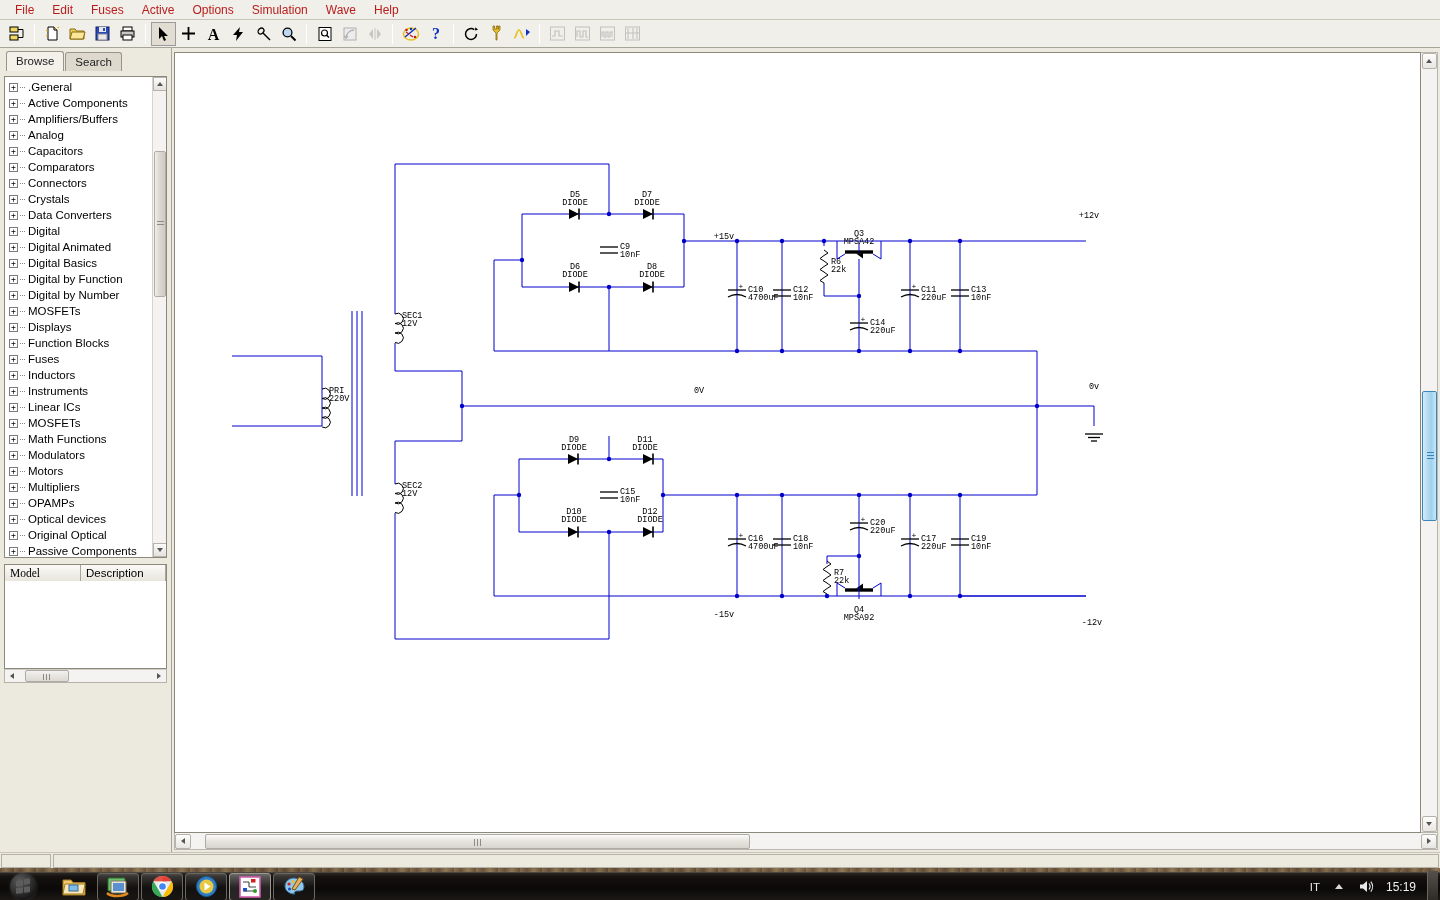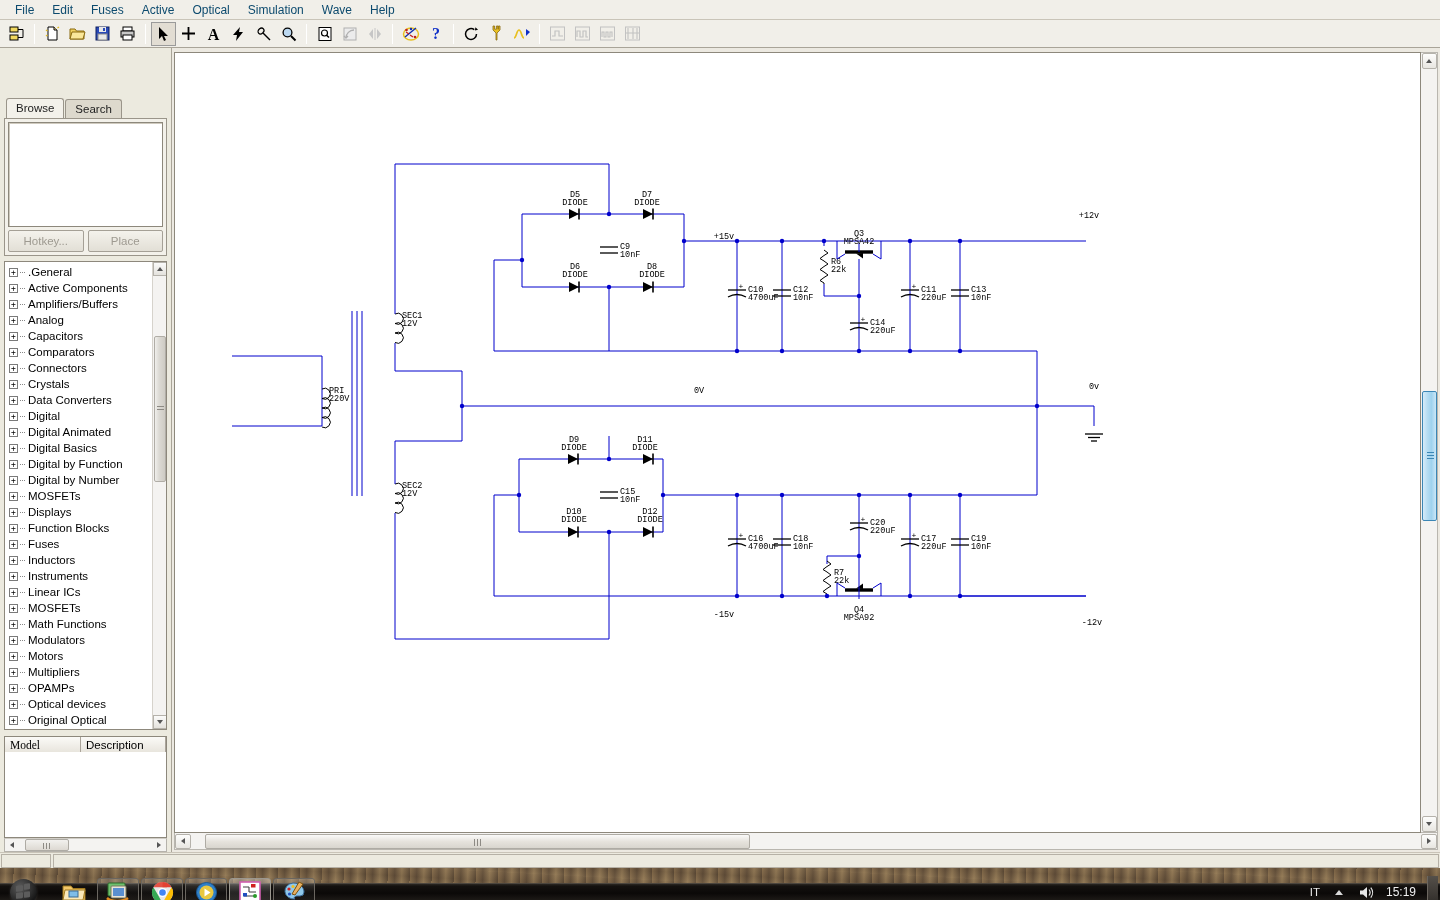--- a/index.html
+++ b/index.html
@@ -58,21 +58,21 @@
   .restore-glyph b { position:absolute; display:block; border:1px solid #4a4a4a; background:#f4f3f1; }
   .restore-glyph b.bk { left:3px; top:0; width:8px; height:7px; }
   .restore-glyph b.fr { left:0; top:3px; width:8px; height:7px; }
 
   
   .menubar {
     height: 20px; background: #f1efe9; border-bottom: 1px solid #c9c4b8;
     display: flex; align-items: center; padding-left: 6px;
   }
   .menu-item {
-    font-size: 12px; color: #0c4a6e; padding: 4px 9px; cursor: default; white-space: nowrap;
+    font-size: 12px; color: #b91c1c; padding: 4px 9px; cursor: default; white-space: nowrap;
   }
 
   
   .toolbar {
     height: 28px; background: #f1efe9; border-bottom: 1px solid #a9a498;
     display: flex; align-items: center; padding: 0 4px;
   }
   .tbtn {
     width: 25px; height: 24px; display: flex; align-items: center; justify-content: center;
     position: relative; flex: none;
@@ -82,21 +82,21 @@
   .tbtn svg { display:block; }
 
   
   .main-area { flex: 1; display: flex; background: #ece9e1; overflow: hidden; }
 
   
   .left-panel {
     width: 172px; background: #eceadf; display: flex; flex-direction: column;
     border-right: 1px solid #a9a498; padding: 4px 4px 0 4px;
   }
-  .tabstrip { display: flex; height: 19px; align-items: flex-end; padding-left: 2px; margin-top: 47px; }
+  .tabstrip { display: flex; height: 19px; align-items: flex-end; padding-left: 2px; }
   .tab {
     font-size: 11.5px; padding: 2px 9px 2px 9px; border: 1px solid #9a958a;
     border-bottom: none; background: #ddd9cd; color: #222;
     border-radius: 3px 3px 0 0; margin-right: 1px; line-height: 14px;
   }
   .tab.active { background: #f3f1ea; position: relative; z-index: 2; padding-bottom: 3px; }
 
   .browse-box {
     border: 1px solid #9a958a; background: #f3f1ea; padding: 3px;
     height: 142px; display: flex; flex-direction: column; gap: 3px;
@@ -228,21 +228,21 @@
   .statusbar {
     height: 16px; background: #eceadf; border-top: 1px solid #c9c4b8;
     display: flex; align-items: center;
   }
   .sb-cell { height: 14px; border: 1px solid #b6b1a6; margin: 0 1px; }
   .sb-cell.a { width: 50px; }
   .sb-cell.b { flex: 1; }
 
   
   .taskbar {
-    position: absolute; left: 0; bottom: 0; width: 1440px; height: 17px;
+    position: absolute; left: 0; bottom: 0; width: 1440px; height: 28px;
     background: linear-gradient(180deg,#2a2622 0%,#14110f 14%,#0b0908 58%,#1c1916 100%);
     border-top: 1px solid #4b453e; display: flex; align-items: center;
   }
   .start-orb {
     width: 46px; height: 30px; display: flex; align-items: center; justify-content: center; flex: none;
   }
   .orb {
     width: 27px; height: 27px; border-radius: 50%;
     background: radial-gradient(circle at 36% 30%, #5b5b5b 0%, #2e2e2e 48%, #171717 72%, #3a3a3a 100%);
     display: flex; align-items: center; justify-content: center;
@@ -283,21 +283,21 @@
 <body>
 
 <div class="app-window">
 
 
   <div class="menubar">
     <div class="menu-item">File</div>
     <div class="menu-item">Edit</div>
     <div class="menu-item">Fuses</div>
     <div class="menu-item">Active</div>
-    <div class="menu-item">Optical</div>
+    <div class="menu-item">Options</div>
     <div class="menu-item">Simulation</div>
     <div class="menu-item">Wave</div>
     <div class="menu-item">Help</div>
   </div>
 
   <div class="toolbar">
     <div class="tbtn">
       <svg width="17" height="17" viewBox="0 0 17 17">
         <rect x="2" y="2" width="8" height="5" fill="#f0d860" stroke="#000"></rect>
         <rect x="2" y="10" width="8" height="5" fill="#f0d860" stroke="#000"></rect>
@@ -457,27 +457,20 @@
 
   <div class="main-area">
 
     <div class="left-panel">
 
       <div class="tabstrip">
         <div class="tab active">Browse</div>
         <div class="tab">Search</div>
       </div>
 
-      <div class="browse-box">
-        <div class="preview-pane"></div>
-        <div class="btn-row">
-          <div class="pbtn">Hotkey...</div>
-          <div class="pbtn">Place</div>
-        </div>
-      </div>
 
       <div class="tree-wrap">
         <div class="tree" id="tree">
             <div class="tree-row">
               <span class="tplus">+</span>
               <span class="tdot"></span>
               <span>.General</span>
             </div>
             <div class="tree-row">
               <span class="tplus">+</span>

